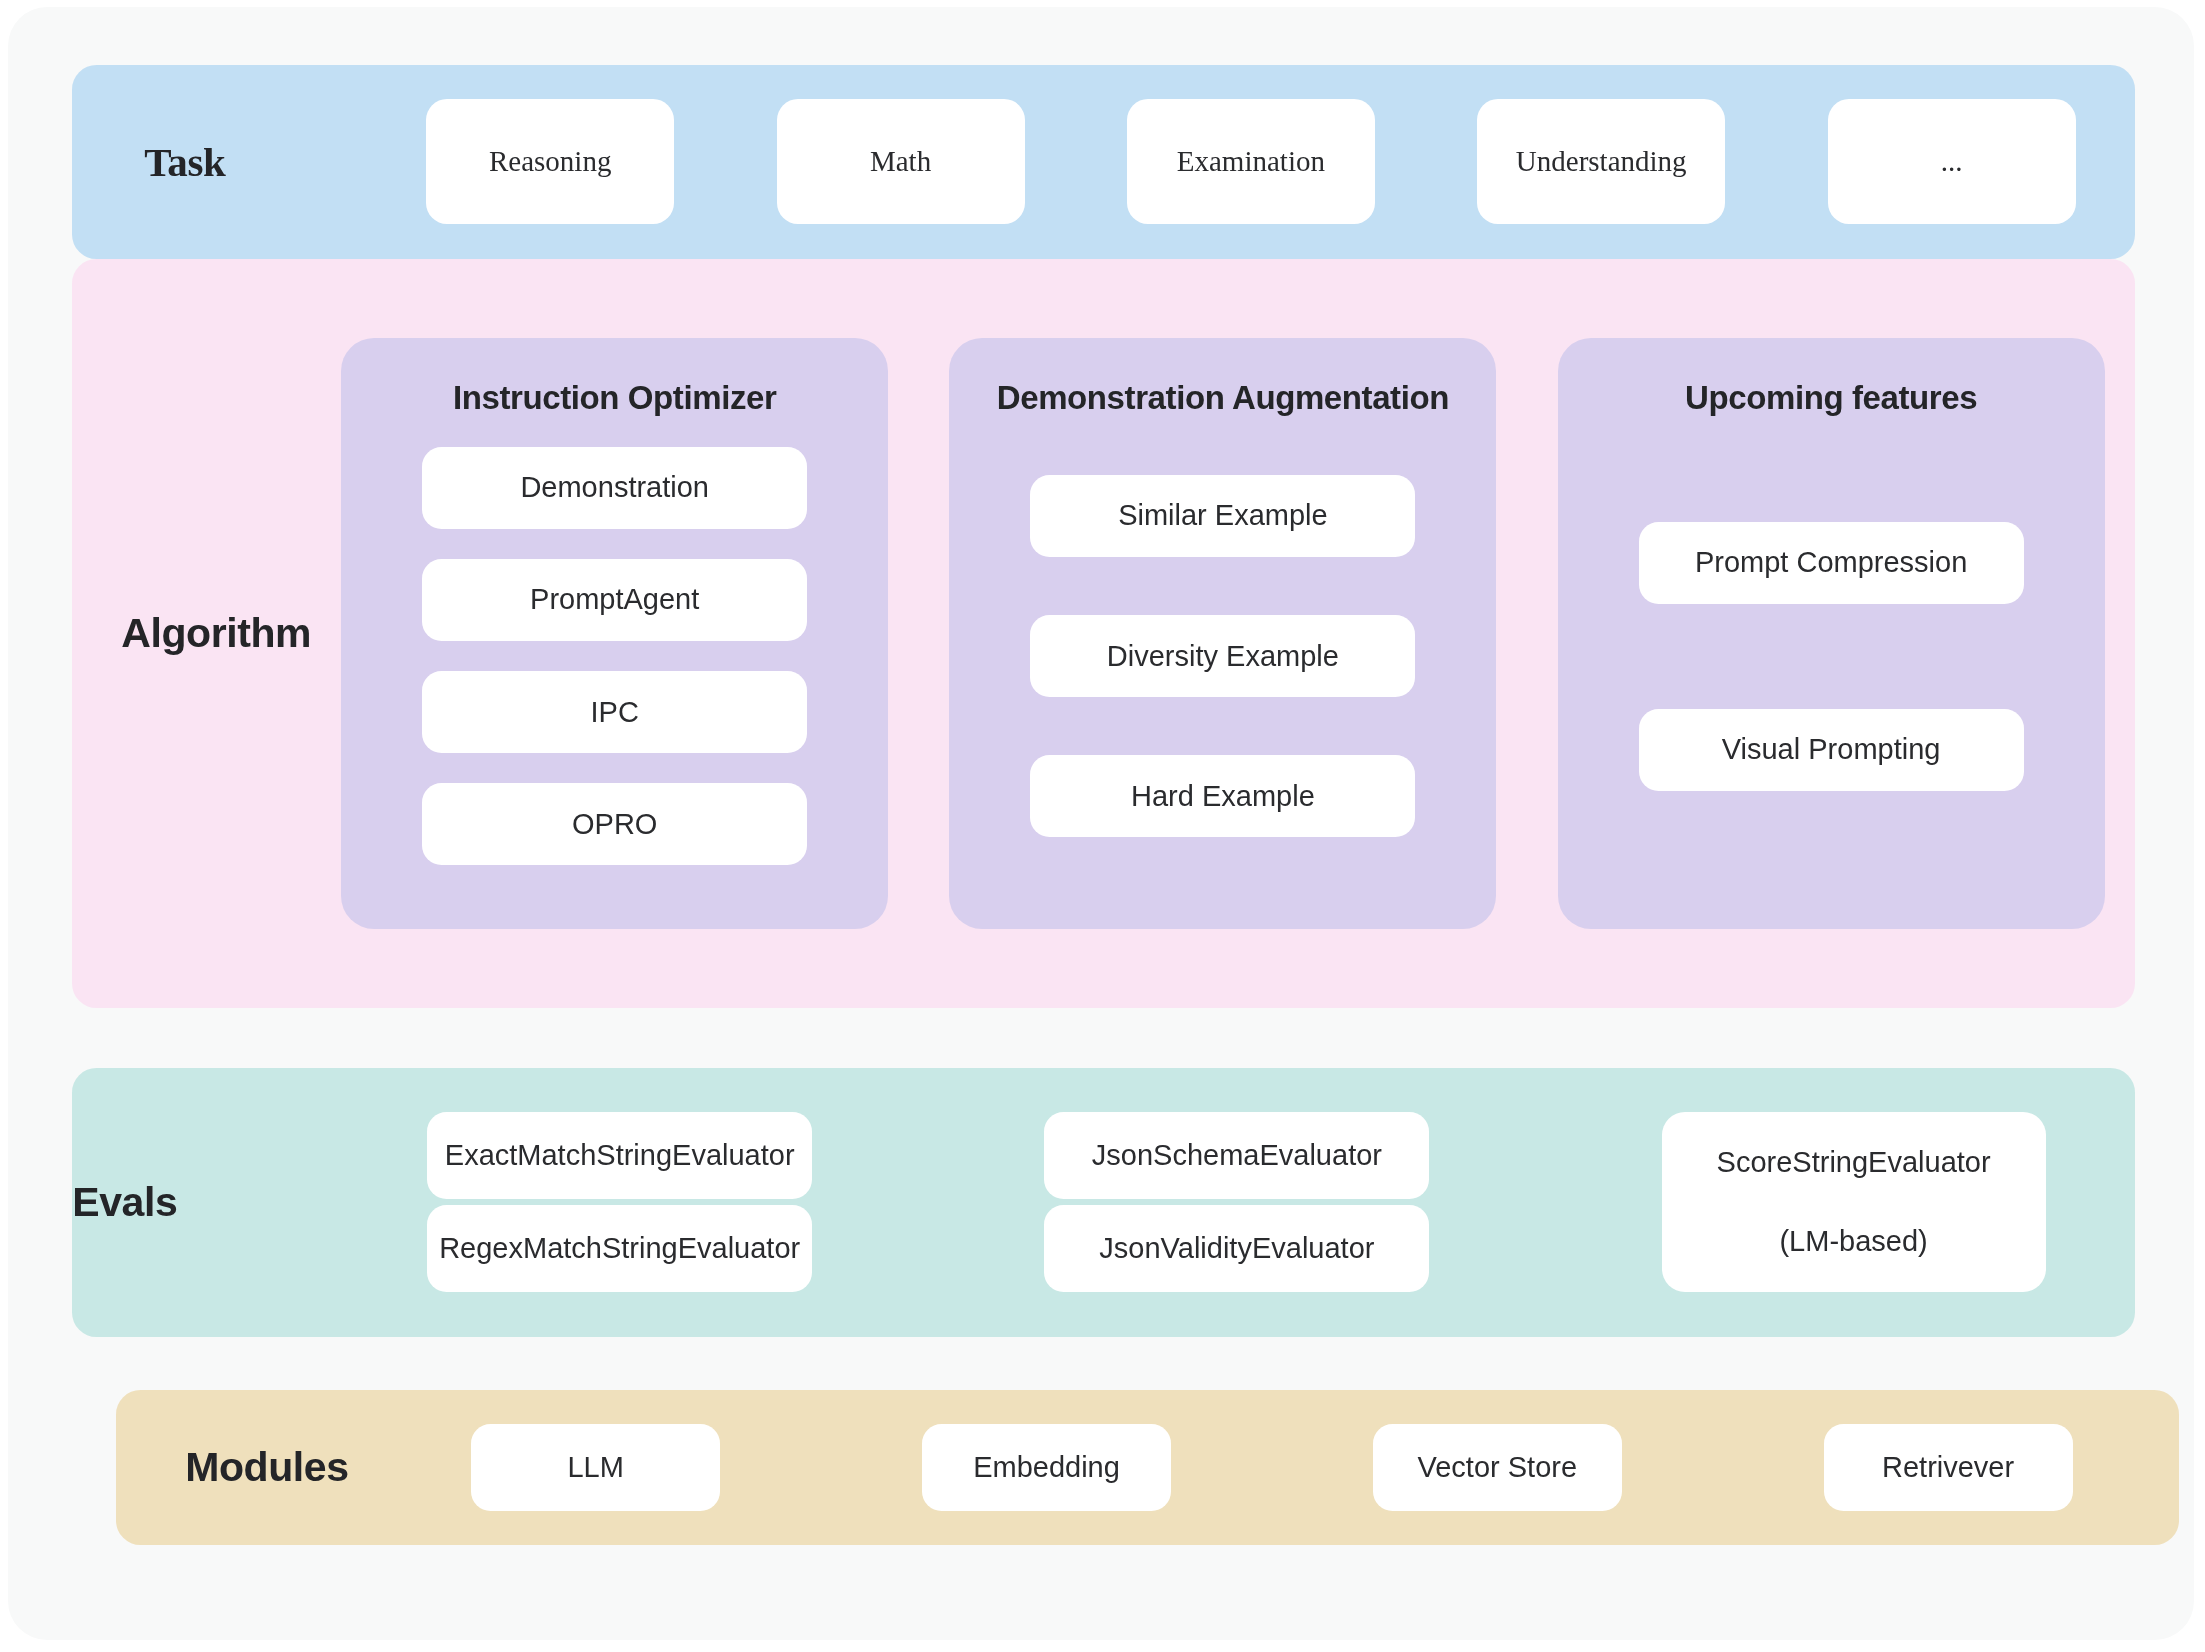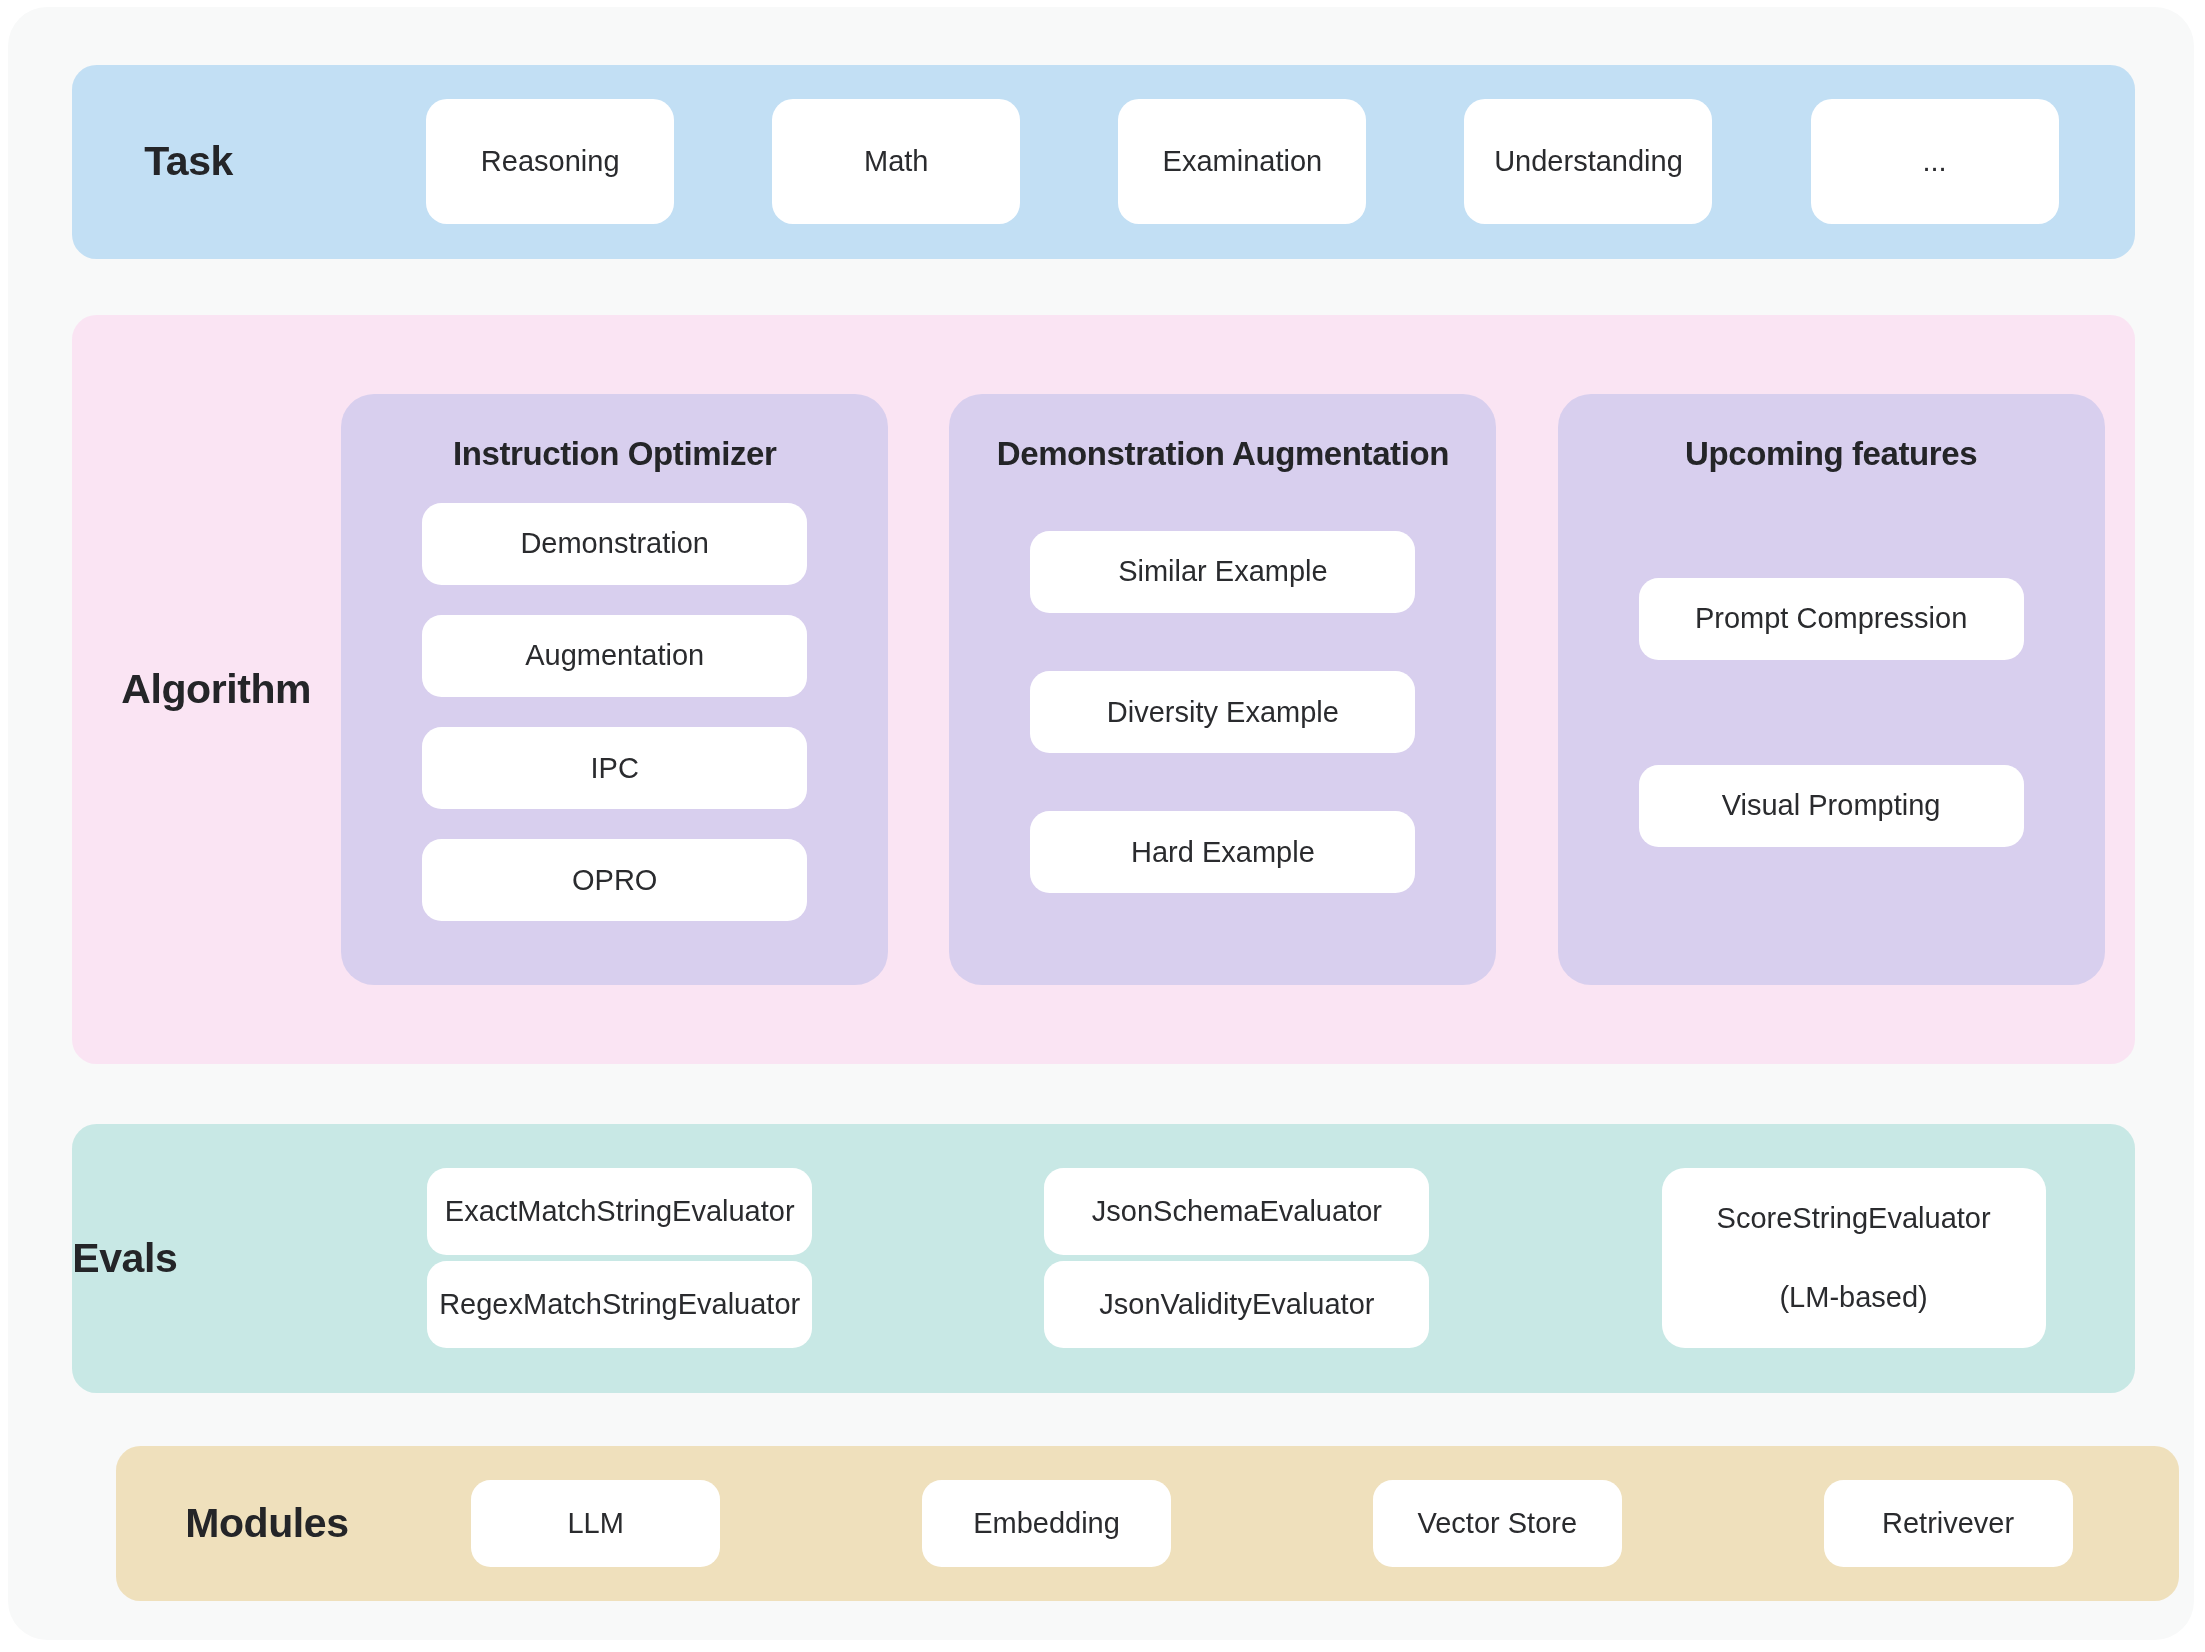--- a/index.html
+++ b/index.html
@@ -26,21 +26,21 @@
     width: 100%;
   }
   .band-label {
     font-weight: 700;
     font-size: 41px;
     letter-spacing: -0.4px;
     color: #242528;
     white-space: nowrap;
   }
   
-  .band-task { background: #C2DFF4; height: 194px; margin-bottom: 56px; padding-right: 76px; }
+  .band-task { background: #C2DFF4; height: 194px; padding-right: 59px; font-family: Liberation Serif, serif; }
   .task-label-col { width: 354px; padding-left: 72px; flex: none; }
   .spread-row { flex: 1; display: flex; justify-content: space-between; align-items: center; }
   .chip {
     background: #FFFFFF;
     border-radius: 21px;
     display: flex;
     align-items: center;
     justify-content: center;
     text-align: left;
     font-size: 29px;
@@ -117,21 +117,21 @@
   <section class="band band-algo">
     <div class="algo-label-col">
       <span class="band-label">Algorithm</span>
     </div>
     <div class="algo-groups">
 
       <div class="algo-group">
         <div class="algo-group-title">Instruction Optimizer</div>
         <div class="algo-cards">
           <div class="chip algo-chip">Demonstration</div>
-          <div class="chip algo-chip">Augmentation</div>
+          <div class="chip algo-chip">PromptAgent</div>
           <div class="chip algo-chip">IPC</div>
           <div class="chip algo-chip">OPRO</div>
         </div>
       </div>
 
       <div class="algo-group">
         <div class="algo-group-title">Demonstration Augmentation</div>
         <div class="algo-cards">
           <div class="chip algo-chip">Similar Example</div>
           <div class="chip algo-chip">Diversity Example</div>

